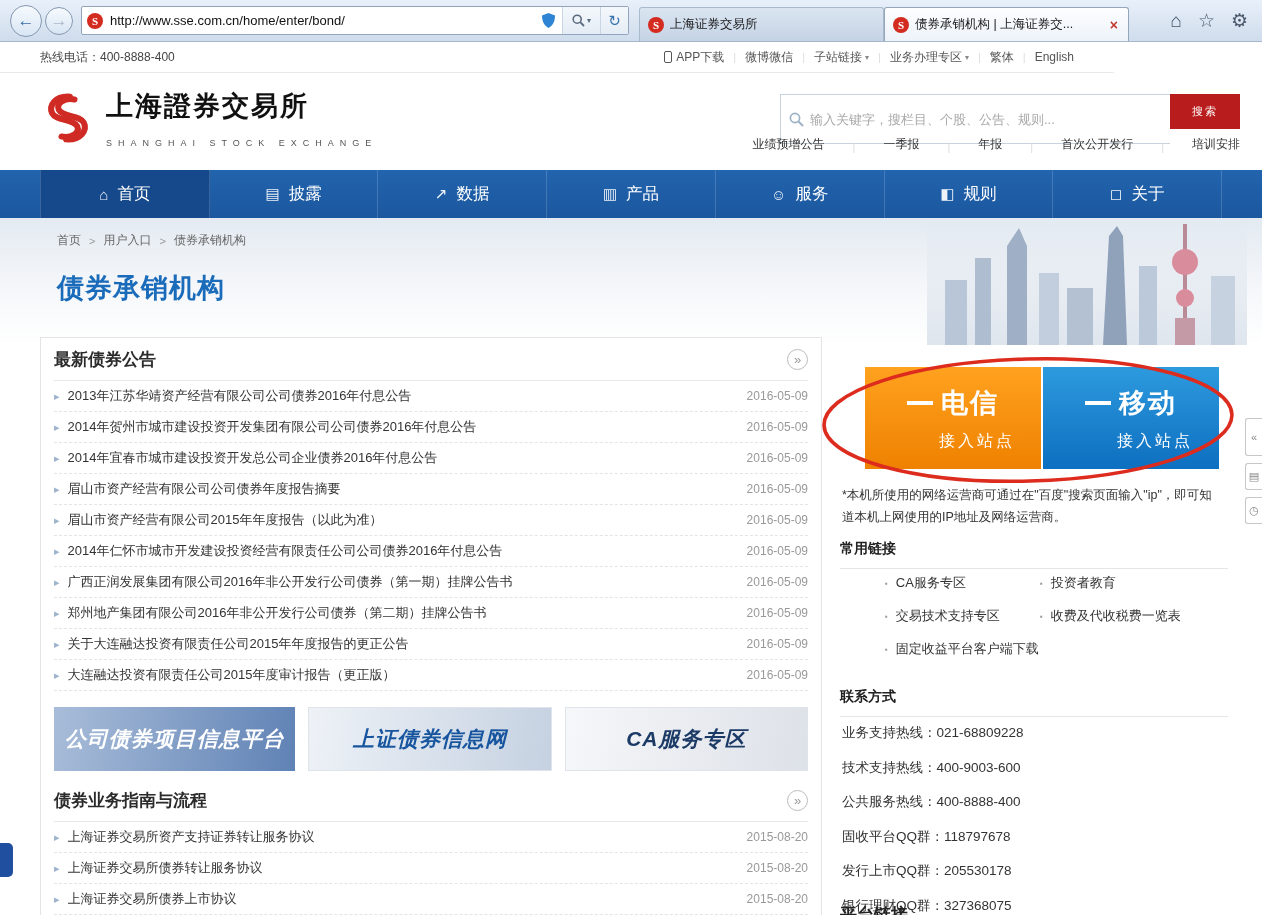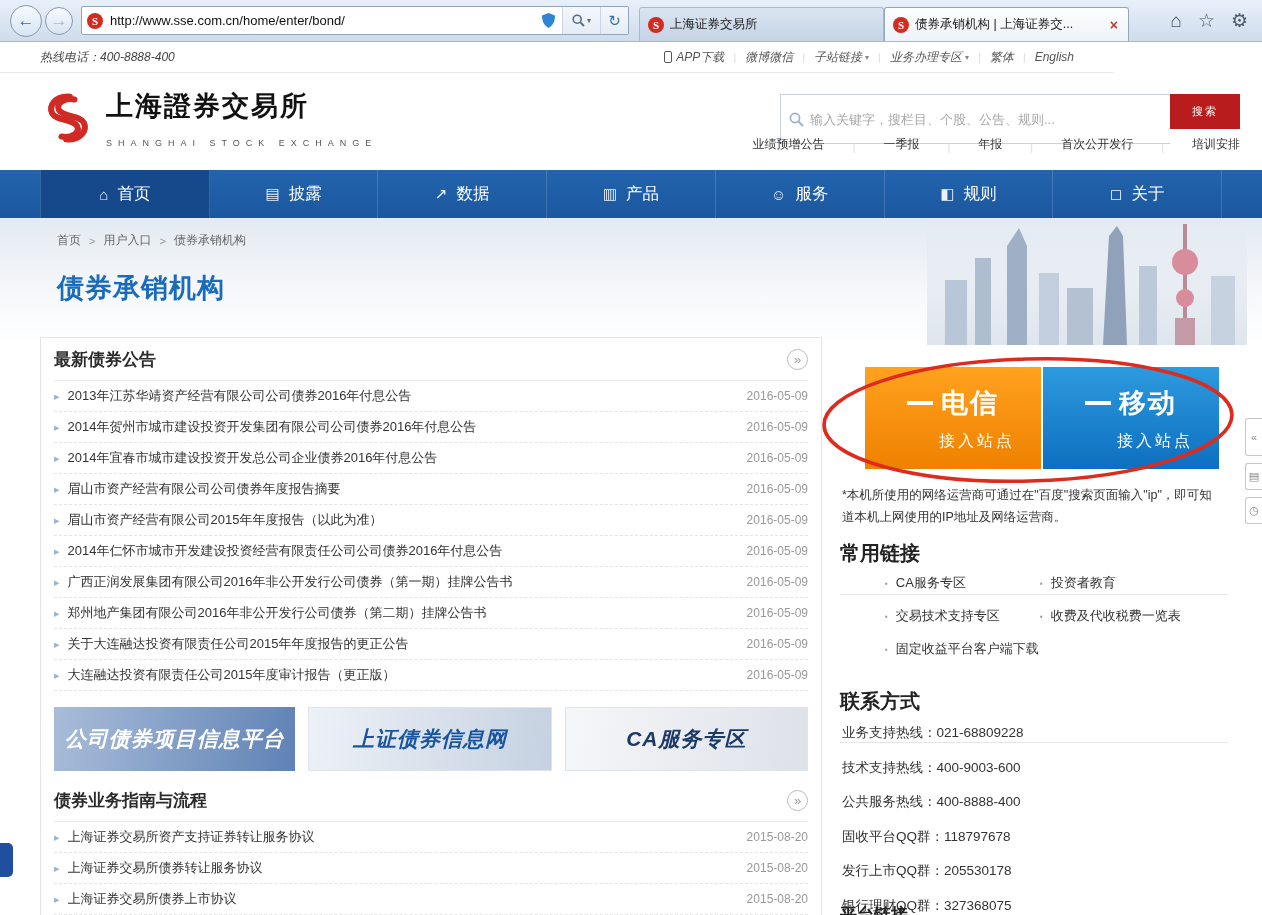--- a/index.html
+++ b/index.html
@@ -49,21 +49,21 @@
   .tab-title { flex:1; font-size:12.5px; color:#1a1a1a; white-space:nowrap; overflow:hidden; }
   .tab-close { font-size:14px; font-weight:bold; color:#c43a2d; padding:0 2px; cursor:pointer; }
 
   .chrome-icons { margin-left:auto; display:flex; align-items:center; gap:16px; padding-right:4px; }
   .chrome-icon { font-size:19px; color:#49586b; cursor:pointer; }
 
   
   .utility {
     position:absolute; left:0; top:42px; width:1114px; height:31px; background:#fff;
     border-bottom:1px solid #e9e9e9; display:flex; align-items:center;
-    font-size:12px; color:#444; padding:0 40px; z-index:30;font-style:italic;
+    font-size:12px; color:#444; padding:0 40px; z-index:30;
   }
   .util-right { margin-left:auto; display:flex; align-items:center; gap:9px; color:#555; }
   .pipe { color:#ddd; font-size:11px; }
   .phone-icon { width:8px; height:12px; border:1px solid #555; border-radius:2px; display:inline-block; margin-right:4px; }
   .util-link { cursor:pointer; display:flex; align-items:center; }
   .util-caret { font-size:8px; color:#888; margin-left:3px; }
 
   
   .site-header { position:absolute; left:0; top:73px; width:1262px; height:97px; background:#fff; z-index:20; }
   .logo { position:absolute; left:40px; top:15px; display:flex; align-items:center; gap:10px; cursor:pointer; }
@@ -143,22 +143,22 @@
     width:176px; height:102px; display:flex; flex-direction:column;
     align-items:center; justify-content:center; color:#fff; cursor:pointer;
   }
   .access-btn.telecom { background:linear-gradient(#ffa21f,#ef8100); }
   .access-btn.mobile { background:linear-gradient(#2d9ade,#0d6fc0); }
   .access-main { display:flex; align-items:center; gap:8px; font-size:27px; font-weight:bold; letter-spacing:2px; }
   .dash { width:26px; height:4px; background:#fff; display:inline-block; }
   .access-sub { margin-top:10px; font-size:16px; letter-spacing:3px;margin-left:48px; }
   .isp-note { position:absolute; left:2px; top:133px; width:372px; font-size:12.5px; color:#333; line-height:1.75; }
   .side-section-title {
-    position:absolute; left:0; width:388px; font-size:20px; font-weight:bold; color:#222;
-    padding-bottom:27px; border-bottom:1px solid #e6e6e6;
+    position:absolute; left:0; width:388px; font-size:14px; font-weight:bold; color:#222;
+    padding-bottom:10px; border-bottom:1px solid #e6e6e6;
   }
   .t-links { top:188px; }
   .t-contact { top:336px; }
   .links-grid {
     position:absolute; left:45px; top:222px; width:340px;
     display:grid; grid-template-columns:155px 1fr; row-gap:15px; align-items:center;
   }
   .link-item { display:flex; align-items:center; gap:8px; font-size:13px; color:#333; cursor:pointer; }
   .sq { font-size:8px; color:#999; }
   .contact-lines { position:absolute; left:2px; top:372px; }

